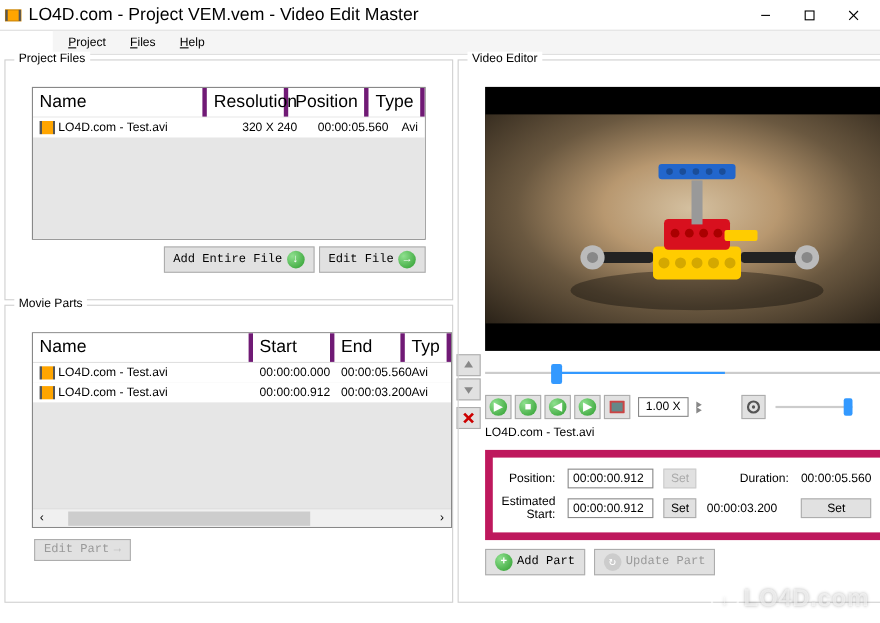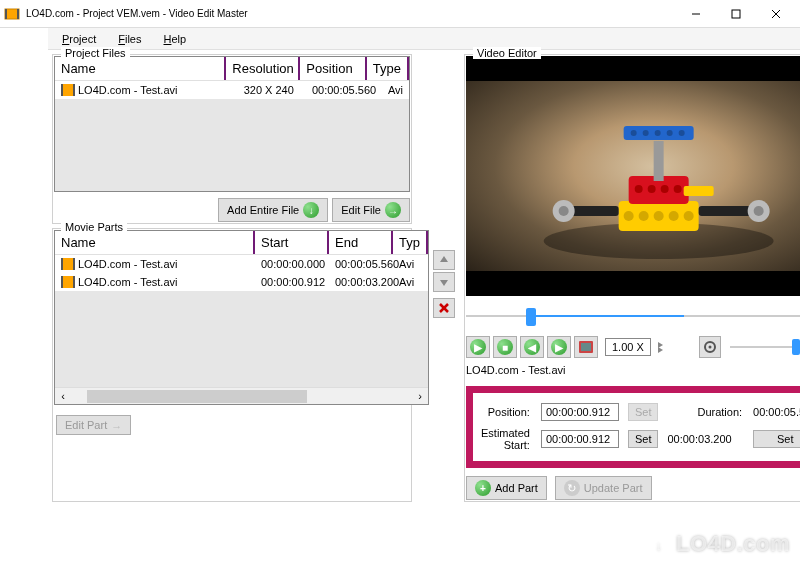--- a/index.html
+++ b/index.html
@@ -1,36 +1,36 @@
 <!DOCTYPE html>
 <html><head>
 <meta charset="utf-8">
 <style>
 * { box-sizing: border-box; margin: 0; padding: 0; }
 body { font-family: "Segoe UI", Tahoma, sans-serif; font-size: 11px; background: #fff; width: 800px; height: 566px; overflow: hidden; position: relative; }
 .titlebar { height: 28px; background: #fff; display: flex; align-items: center; padding: 0 4px; border-bottom: 1px solid #ddd; }
 .titlebar .icon { width: 16px; height: 16px; margin-right: 6px; }
-.titlebar .title { flex: 1; font-size: 10px; }
+.titlebar .title { flex: 1; font-size: 16px; }
 .winbtns { display: flex; gap: 0; }
 .winbtn { width: 40px; height: 24px; display: flex; align-items: center; justify-content: center; }
 .menubar { height: 22px; background: #f5f5f5; display: flex; align-items: center; padding: 0 4px; gap: 2px; border-bottom: 1px solid #e0e0e0; margin-left: 48px; }
 .menubar span { padding: 2px 10px; }
 .menubar span u { text-decoration: underline; }
 .content { display: flex; padding: 4px; gap: 4px; }
 .left { width: 408px; display: flex; flex-direction: column; gap: 4px; }
 .right { flex: 1; display: flex; flex-direction: column; }
-.group { border: 1px solid #d0d0d0; padding: 1px; position: relative; margin-left: 48px; }
+.group { border: 1px solid #d0d0d0; padding: 24px; position: relative; }
 .group-title { position: absolute; top: -8px; left: 8px; background: #fff; padding: 0 4px; font-size: 11px; }
 .list { border: 1px solid #888; background: #e6e6e6; }
 .list-header { display: flex; background: #fff; border-bottom: 1px solid #e0e0e0; }
-.list-header .col { padding: 4px 6px; border-right: 2px solid #701a75; font-size: 13px; }
+.list-header .col { padding: 4px 6px; border-right: 4px solid #701a75; font-size: 16px; }
 .list-body { background: #e6e6e6; min-height: 80px; }
 .list-row { display: flex; background: #fff; }
 .list-row .cell { padding: 3px 6px; font-size: 11px; display: flex; align-items: center; gap: 3px; }
-.btn { background: #e1e1e1; border: 1px solid #adadad; padding: 3px 8px; font-size: 11px; display: inline-flex; align-items: center; gap: 4px; cursor: pointer; }
+.btn { background: #e1e1e1; border: 1px solid #adadad; padding: 3px 8px; font-size: 11px; display: inline-flex; align-items: center; gap: 4px; cursor: pointer; font-family: Liberation Mono, monospace; }
 .btn.disabled { color: #999; }
 .btn.primary { border: 2px solid #0078d7; }
 .btn-row { display: flex; justify-content: flex-end; gap: 4px; margin-top: 6px; }
 .green-circle { width: 16px; height: 16px; border-radius: 50%; background: radial-gradient(circle at 30% 30%, #8ee08e, #2d9c2d); display: inline-flex; align-items: center; justify-content: center; color: #fff; font-size: 10px; font-weight: bold; }
 .movieparts-wrap { display: flex; gap: 4px; }
 .movieparts-list { flex: 1; }
 .side-btns { display: flex; flex-direction: column; gap: 2px; padding-top: 20px; }
 .sq-btn { width: 22px; height: 20px; background: #e1e1e1; border: 1px solid #adadad; display: flex; align-items: center; justify-content: center; }
 .scrollbar { height: 17px; background: #f0f0f0; border-top: 1px solid #ddd; display: flex; align-items: center; }
 .scroll-thumb { background: #cdcdcd; height: 13px; width: 220px; margin: 0 16px; }

